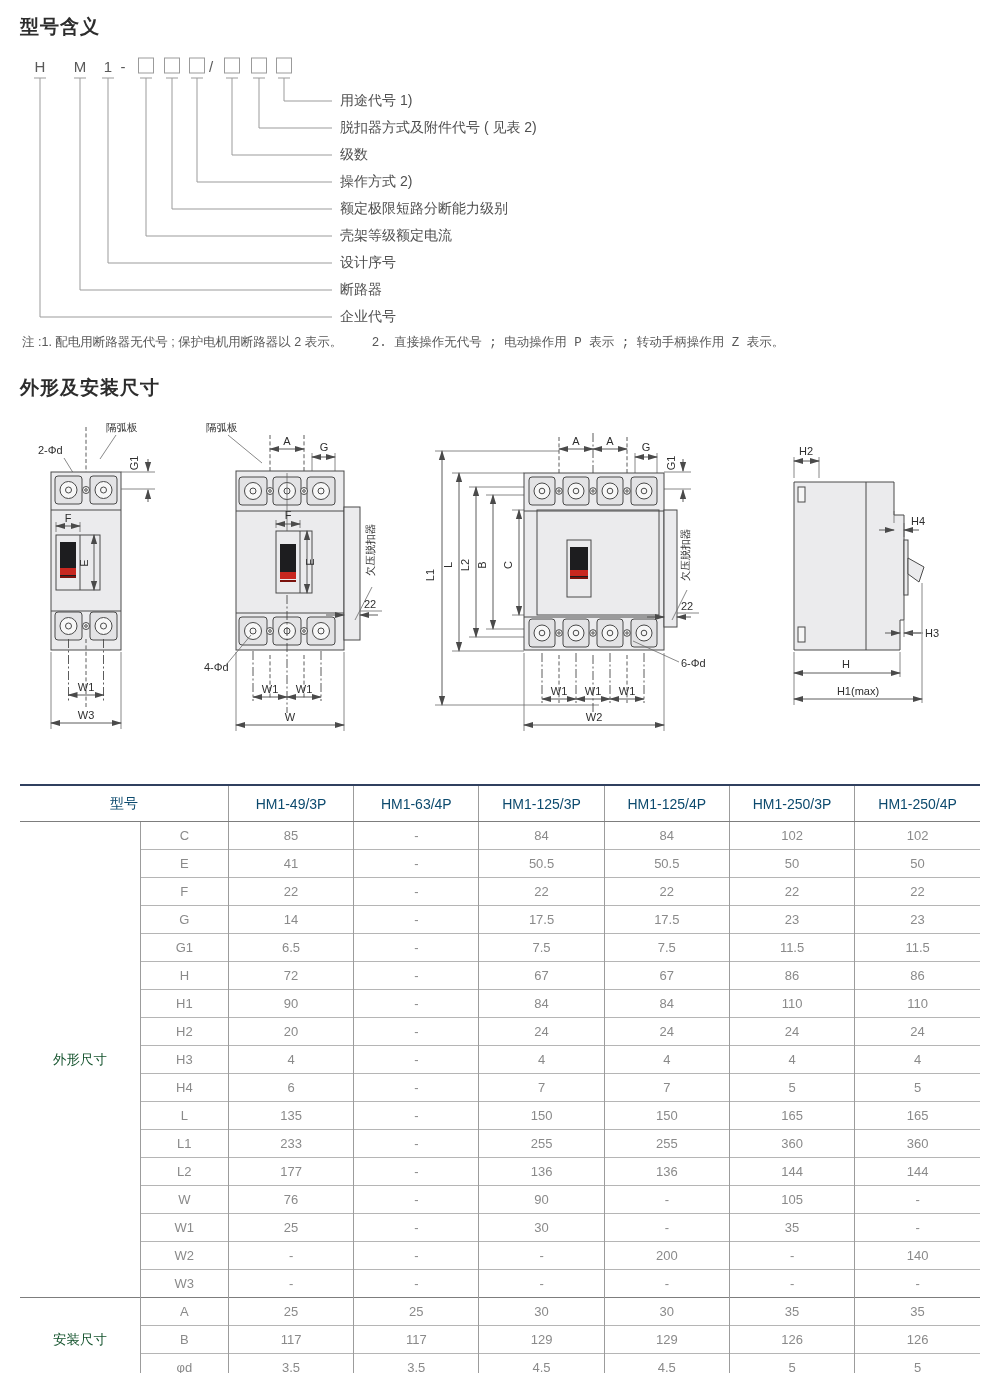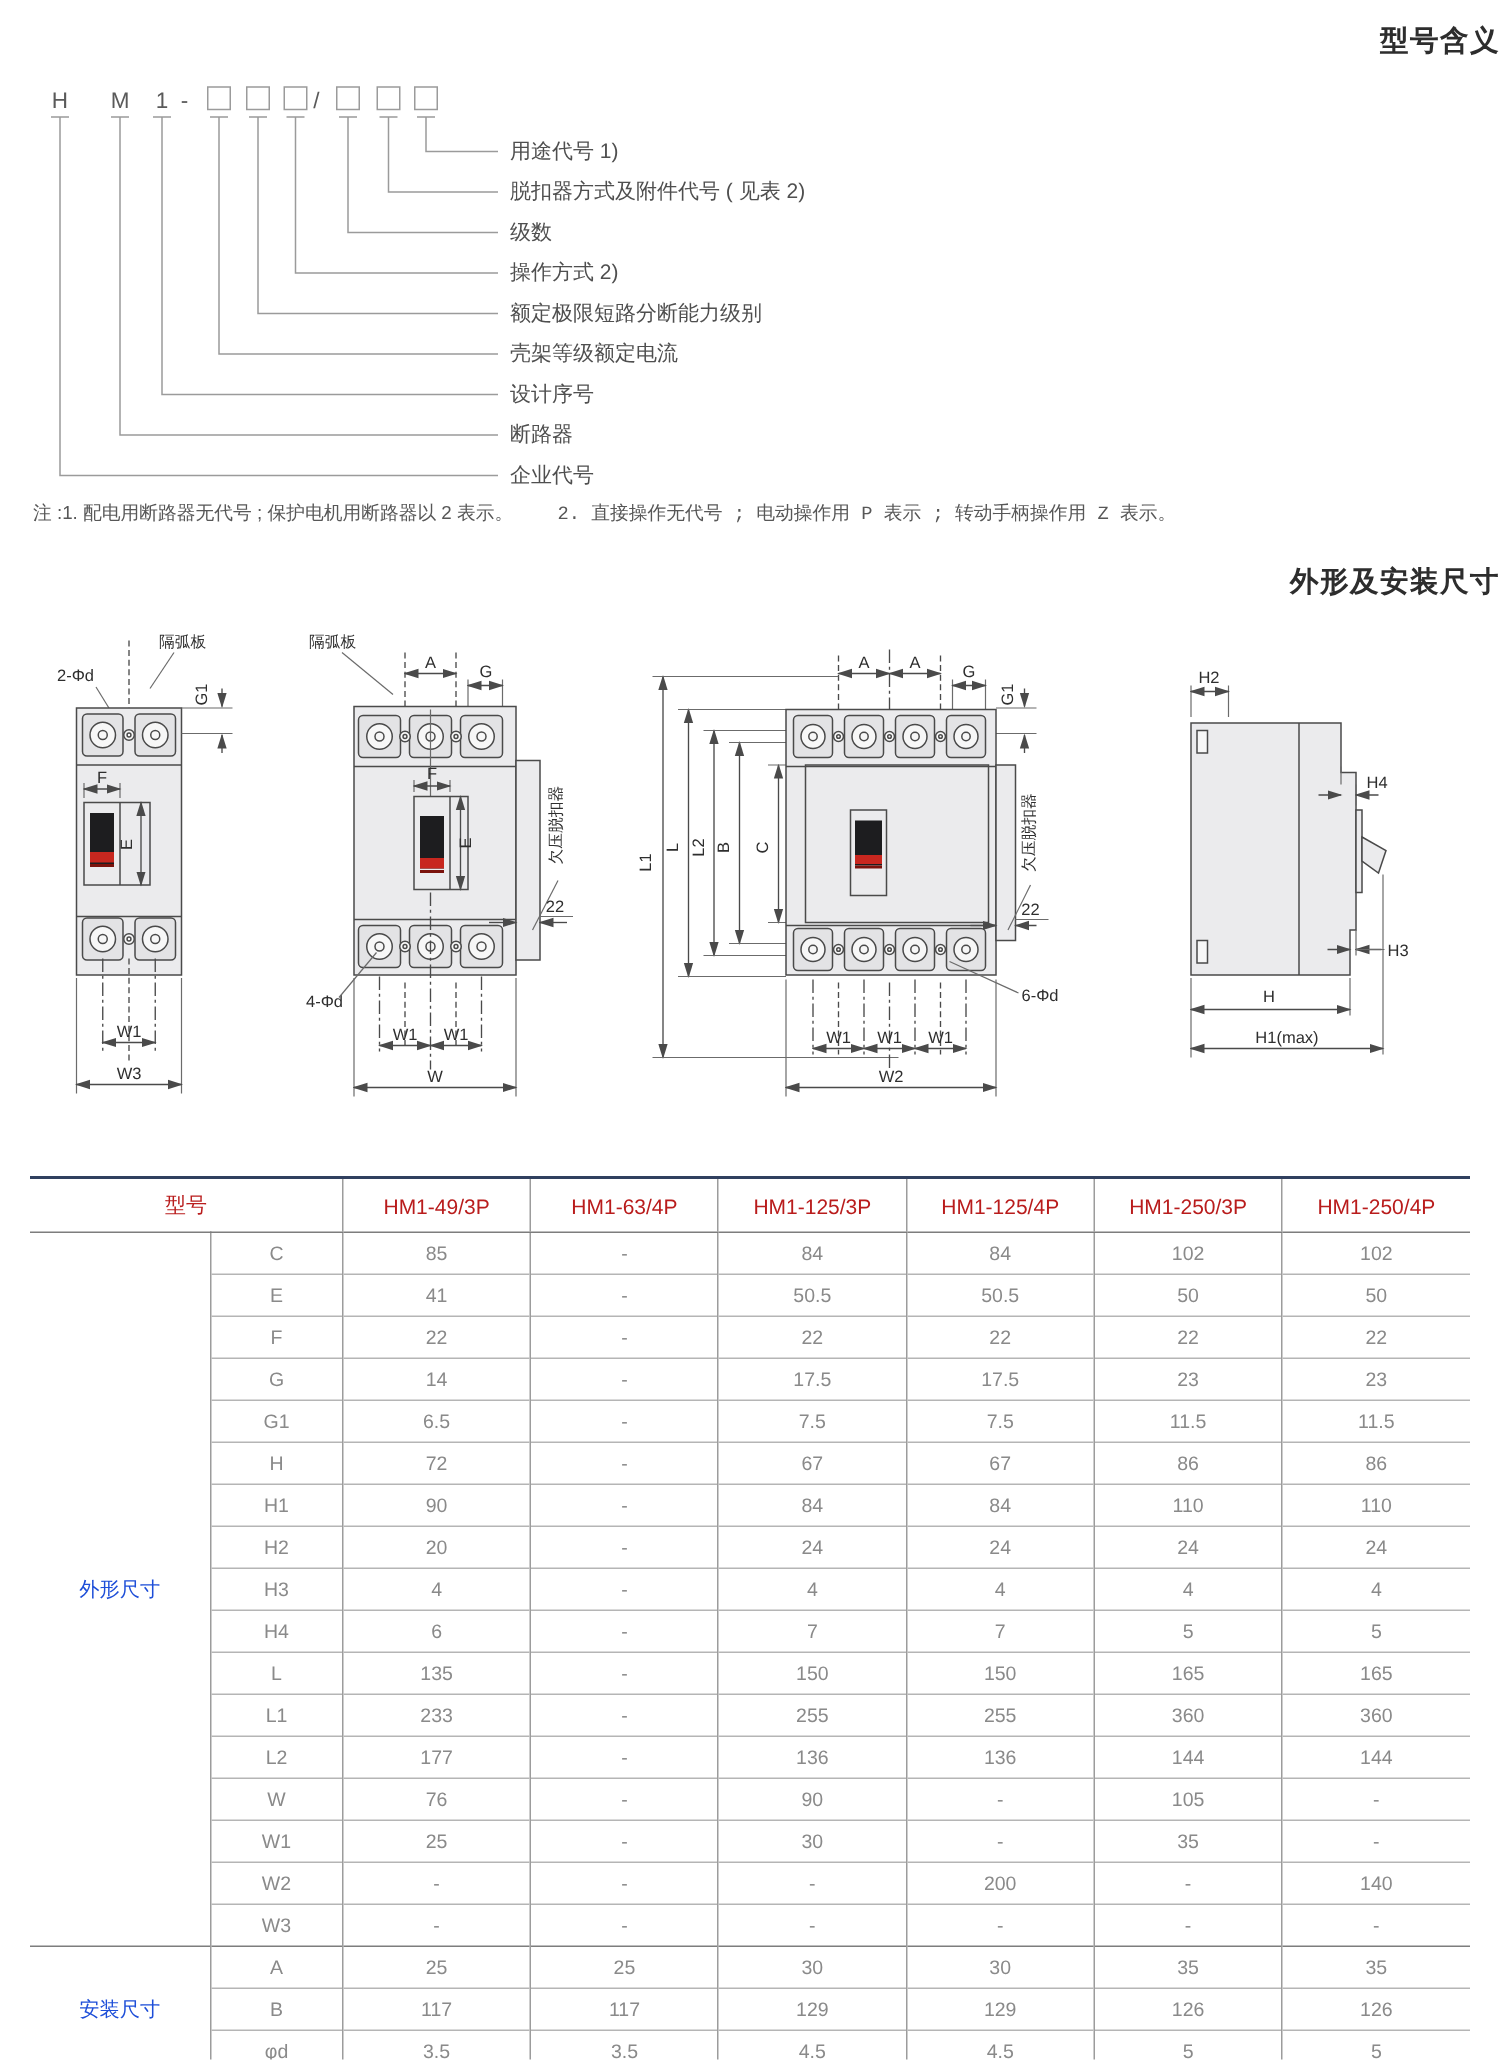--- a/index.html
+++ b/index.html
@@ -1,17 +1,17 @@
 <!DOCTYPE html>
 <html><head>
 <meta charset="utf-8">
 <style>
   html,body{margin:0;padding:0;}
   body{width:1000px;height:1373px;background:#fff;font-family:"Liberation Sans",sans-serif;position:relative;overflow:hidden;}
-  .sec-title{font-size:19px;font-weight:bold;color:#2d2d2d;margin:0 0 0 20px;letter-spacing:1px;text-align:right;}
+  .sec-title{font-size:19px;font-weight:bold;color:#2d2d2d;margin:0 0 0 20px;letter-spacing:1px;}
   #title1{padding-top:14px;}
   #title2{margin-top:24px;}
   #model-diagram{display:block;margin:6px 0 0 20px;}
   #notes{margin:4px 0 0 22px;font-size:12.5px;color:#575757;}
   #notes .n2{margin-left:26px;font-family:Liberation Mono, monospace;}
   #drawings{margin:14px 0 0 18px;white-space:nowrap;}
   #drawings svg{display:inline-block;vertical-align:top;}
   
   .ln{stroke:#4a4a4a;stroke-width:1;fill:none;}
   .body{fill:#ebebed;stroke:#4a4a4a;stroke-width:1;}
@@ -25,26 +25,26 @@
   .lbl{font:11px "Liberation Sans",sans-serif;fill:#2e2e2e;}
   .lblc{font:10.5px "Liberation Sans",sans-serif;fill:#2e2e2e;}
   .hnd{fill:#1d1d1f;stroke:none;}
   .red{fill:#c8271f;stroke:none;}
   .mono{stroke:#9b9b9b;stroke-width:1;fill:none;}
   .mtxt{font:15px "Liberation Sans",sans-serif;fill:#5a5a5a;}
   .mlbl{font:14px "Liberation Sans",sans-serif;fill:#4f4f4f;}
   
   #dim-table{border-collapse:collapse;table-layout:fixed;width:960px;margin:24px 0 0 20px;
              border-top:2px solid #30405f;border-bottom:3px solid #30405f;}
-  #dim-table th{height:33px;font-size:14px;font-weight:normal;color:#b91c1c;border-bottom:1px solid #7d7d7d;}
+  #dim-table th{height:33px;font-size:14px;font-weight:normal;color:#0c4a6e;border-bottom:1px solid #7d7d7d;}
   #dim-table td{height:27px;padding:0;text-align:center;font-size:13px;color:#8a8a8a;line-height:27px;}
   #dim-table .vl{border-left:1px solid #9c9c9c;}
   #dim-table .hl{border-top:1px solid #b5b5b5;}
   #dim-table .ghl{border-top:1px solid #7d7d7d;}
-  #dim-table .gcell{font-size:13.5px;color:#1d4ed8;text-align:center;}
+  #dim-table .gcell{font-size:13.5px;color:#14532d;text-align:center;}
 </style>
 </head>
 <body>
 
 <h1 id="title1" class="sec-title">型号含义</h1>
 
 <svg id="model-diagram" width="700" height="284" viewBox="0 0 700 284">
   <defs>
     <marker id="arw" viewBox="0 0 10 8" refX="9" refY="4" markerWidth="10" markerHeight="8" orient="auto-start-reverse" markerUnits="userSpaceOnUse">
       <path d="M0,0.9 L10,4 L0,7.1 z" fill="#4a4a4a"></path>

